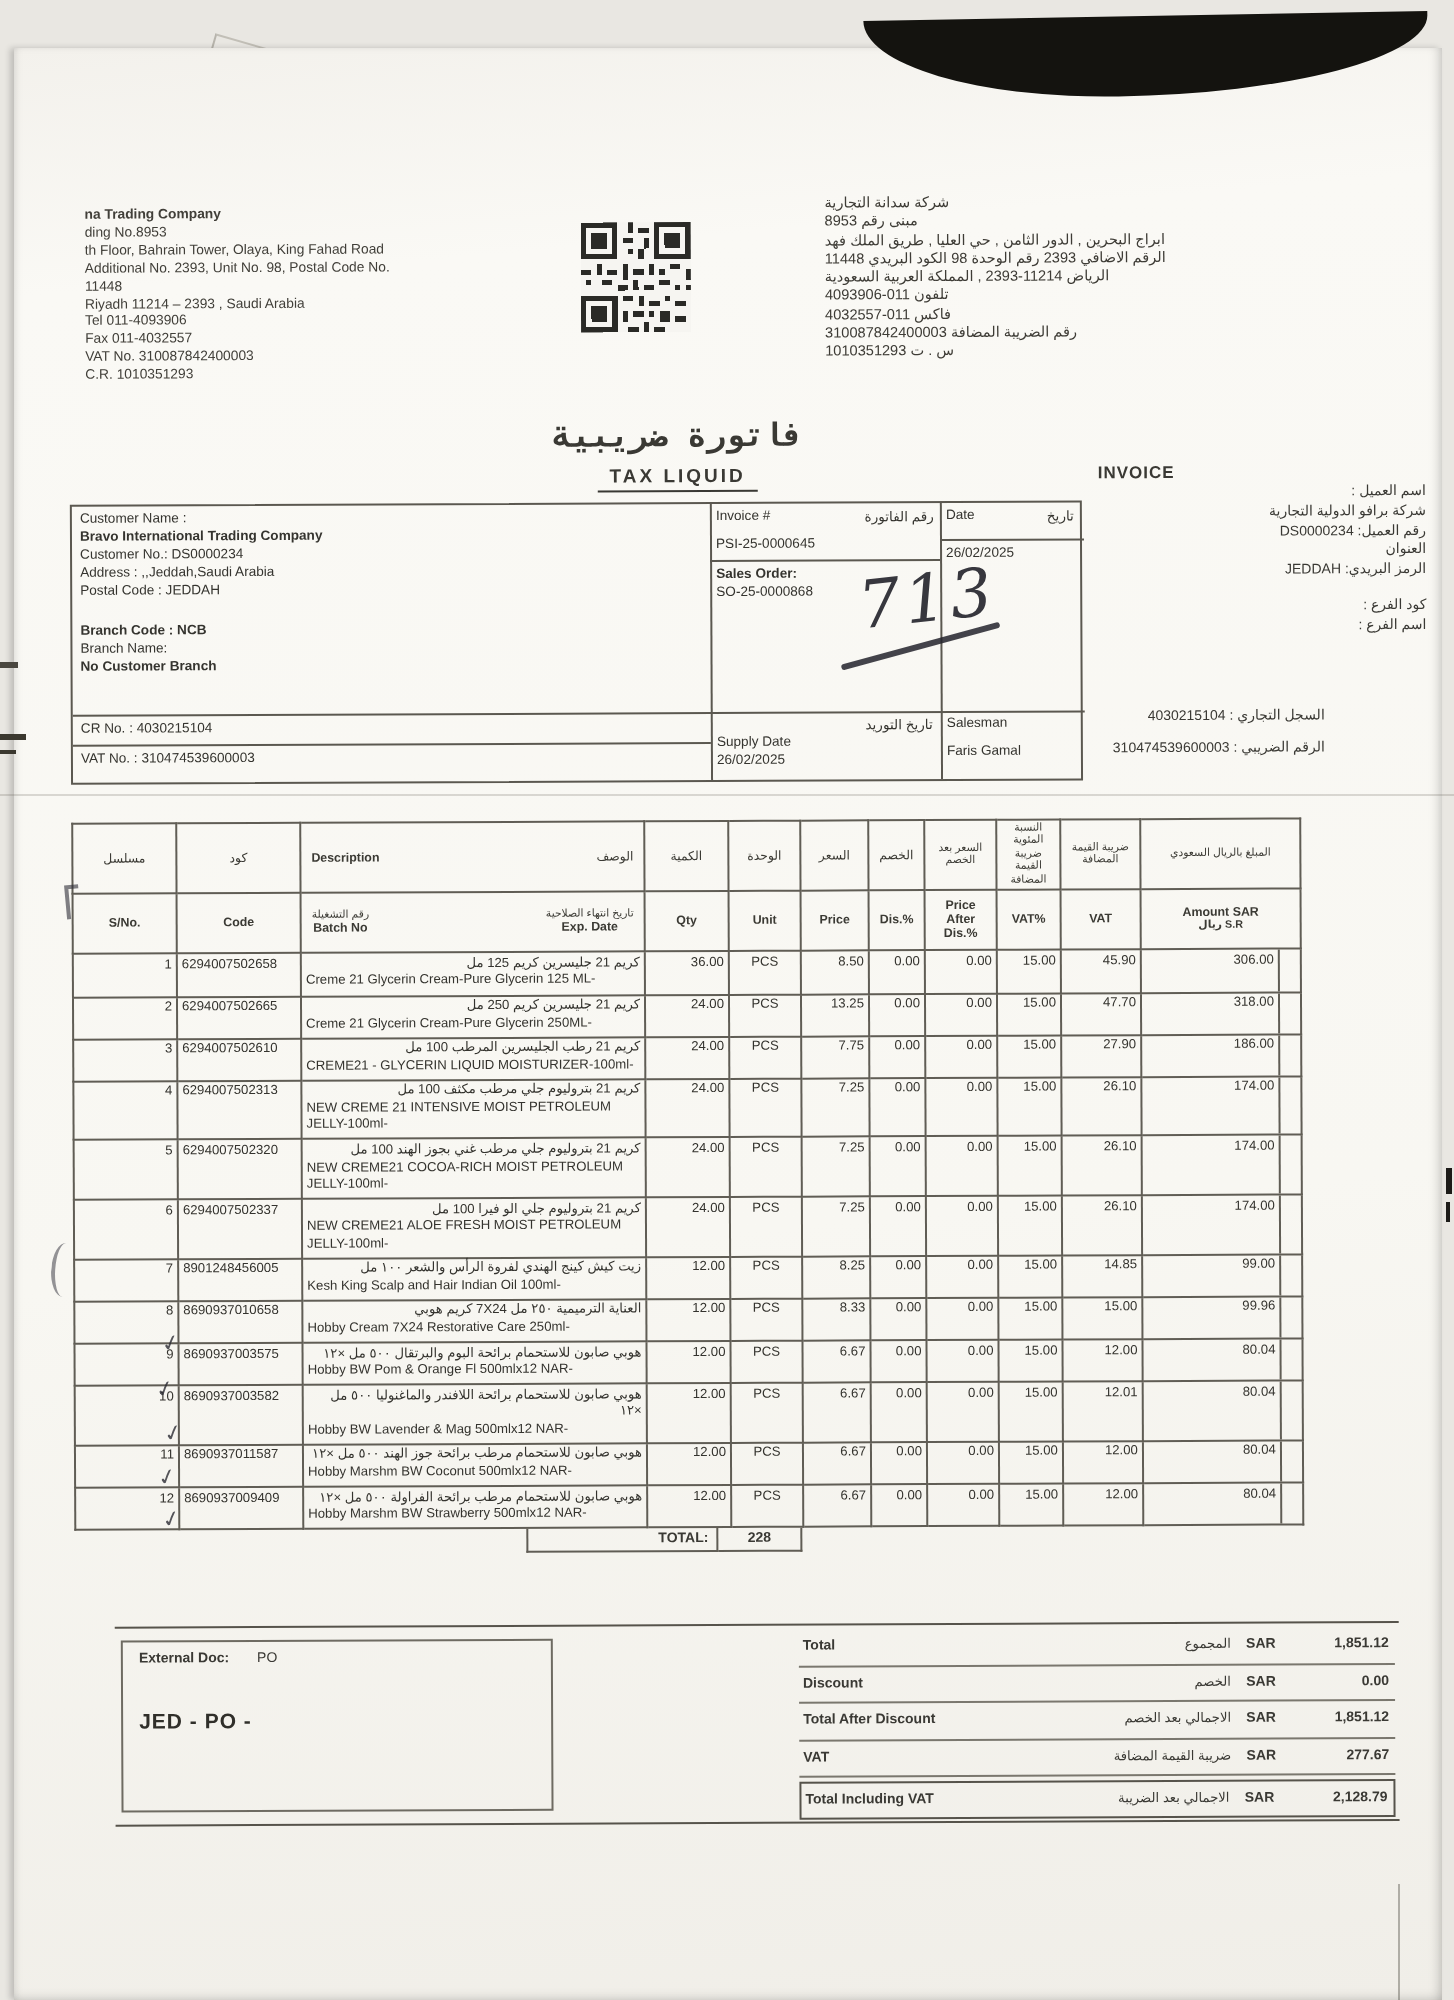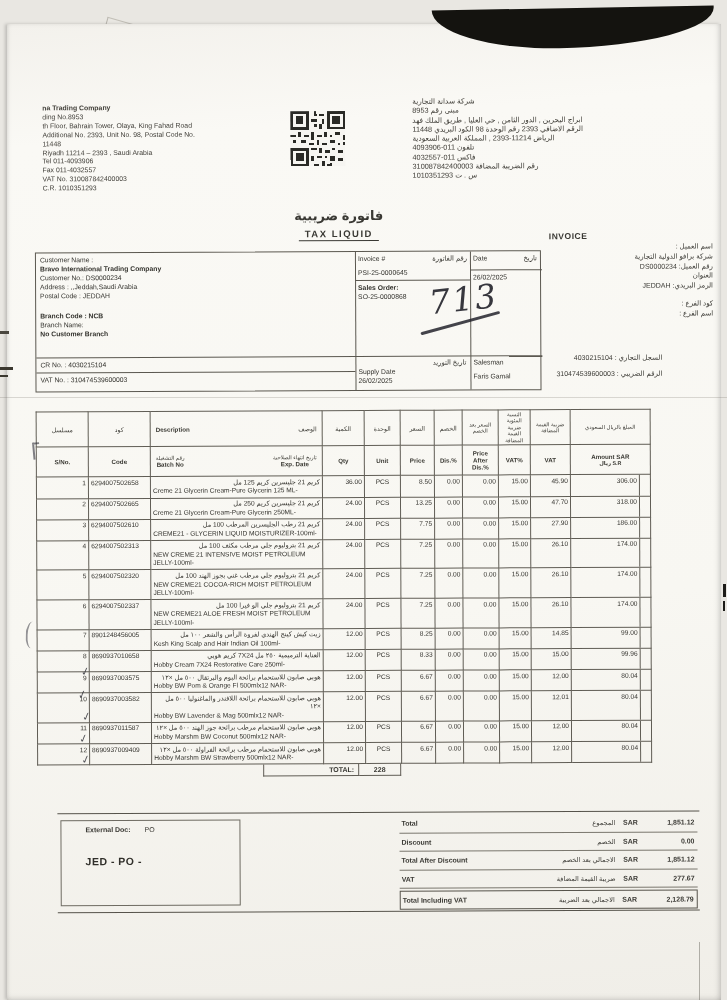--- a/index.html
+++ b/index.html
@@ -44,21 +44,21 @@
 
   
   .co-en{position:absolute;left:44px;top:103px;width:252px;font-size:6.9px;line-height:8.9px;color:#413f39;}
   .co-en>div:first-of-type{font-weight:bold;}
   .co-ar{position:absolute;right:13px;top:97px;width:300px;font-size:7.3px;line-height:9.3px;
          text-align:left;direction:rtl;color:#3e3c36;}
   .qr{position:absolute;left:292px;top:111px;width:55px;height:55px;}
 
   
   .title{position:absolute;left:250px;top:208px;width:180px;text-align:center;}
-  .title-ar{font-size:13px;font-weight:bold;}
+  .title-ar{font-size:16px;font-weight:bold;font-family:Liberation Mono, monospace;}
   .title-en{display:inline-block;font-size:9.5px;font-weight:bold;letter-spacing:1.5px;
             border-bottom:1.5px solid #3a3934;padding:1px 6px;}
   .city{position:absolute;left:550px;top:232px;font-size:8.5px;font-weight:bold;letter-spacing:.5px;}
 
   
   .cust-box{position:absolute;left:36px;top:251px;width:506px;height:140px;
             border:1.2px solid #5b5850;font-size:6.8px;color:#35342f;}
   .cust-box .vl{position:absolute;top:0;bottom:0;width:1px;background:#5b5850;}
   .cust-box .hl{position:absolute;height:1px;background:#5b5850;}
   .cust-ar{position:absolute;right:13px;top:243px;width:220px;font-size:7px;line-height:9.8px;
@@ -90,22 +90,22 @@
      background:linear-gradient(#605d55,#605d55) calc(100% - 10px) 0/1px 100% no-repeat;}
   .total-bar{display:flex;margin-left:226px;width:138px;}
   .total-label{width:96px;border:1px solid #605d55;border-top:none;font-size:7px;font-weight:bold;
                text-align:right;padding:2px 4px 2px 0;}
   .total-qty{width:42px;border:1px solid #605d55;border-top:none;border-left:none;font-size:7px;
              font-weight:bold;text-align:center;padding:2px 0;}
 
   
   .footer{position:absolute;left:56px;top:812px;width:642px;height:100px;
           border-top:1.5px solid #56534b;border-bottom:1.5px solid #56534b;}
-  .ext-box{position:absolute;left:3px;top:6px;width:180px;height:86px;border:1px solid #6e6b62;
-           padding:5px 24px;font-size:7px;}
+  .ext-box{position:absolute;left:3px;top:6px;width:216px;height:86px;border:1px solid #6e6b62;
+           padding:5px 8px;font-size:7px;}
   .ext-box .jed{margin-top:22px;font-size:10.5px;font-weight:bold;letter-spacing:.5px;color:#302f2a;}
   .totals{position:absolute;left:342px;top:2px;width:298px;font-size:7px;}
   .t-row{display:flex;align-items:center;min-height:18.5px;border-bottom:1px solid #7a776e;}
   .t-row:last-of-type{border:1.2px solid #56534b;margin-top:2px;min-height:19px;}
   .t-en{flex:1;font-weight:bold;padding-left:2px;}
   .t-ar{width:92px;text-align:right;direction:rtl;font-size:6.6px;line-height:1.1;}
   .t-cur{width:30px;text-align:center;font-weight:bold;}
   .t-val{width:52px;text-align:right;font-weight:bold;padding-right:3px;}
 </style>
 </head>

